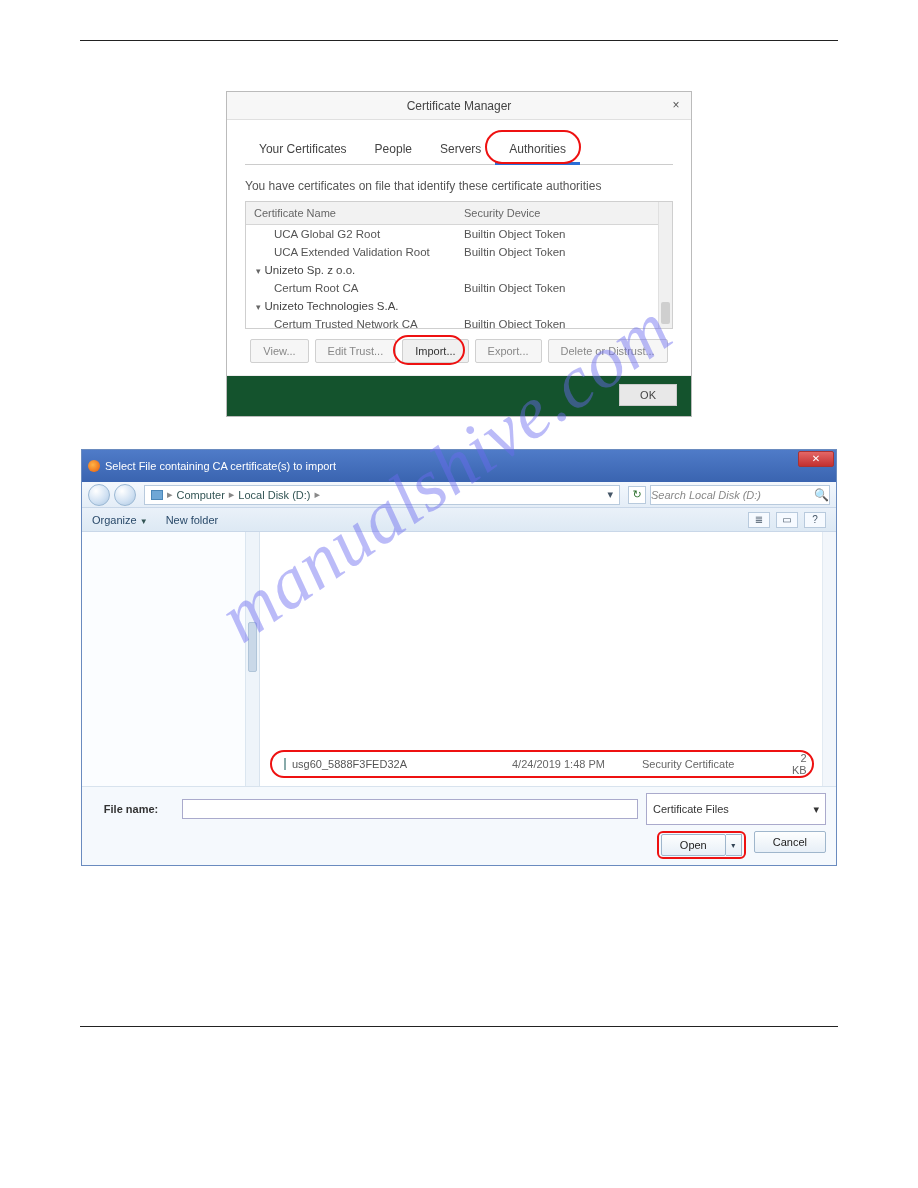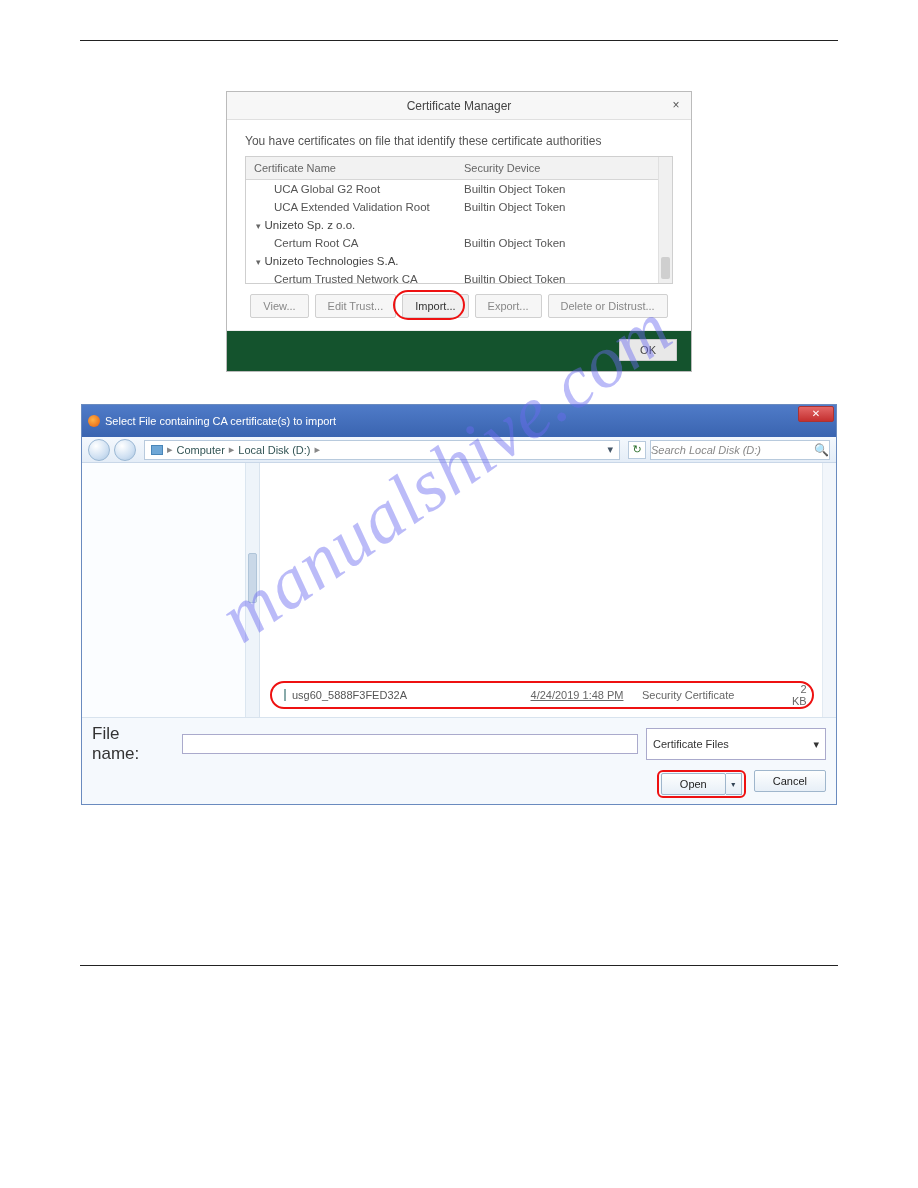--- a/index.html
+++ b/index.html
@@ -274,30 +274,30 @@
     align-items: center;
     padding: 0 12px;
     font-size: 11px;
     color: #555;
   }
   .fo-filelist .file-icon {
     width: 14px; height: 12px; border: 1px solid #8aa; background: #eef8f8; margin-right: 6px;
   }
   .fo-filelist .col { }
   .fo-filelist .col-fname { flex: 0 0 220px; }
-  .fo-filelist .col-date { flex: 0 0 130px; text-align: center; color: #666; text-decoration: underline; }
+  .fo-filelist .col-date { flex: 0 0 130px; text-align: left; color: #666; }
   .fo-filelist .col-type { flex: 0 0 150px; color: #666; }
   .fo-filelist .col-size { flex: 1; text-align: right; color: #666; }
   .fo-bottom {
     border-top: 1px solid #d8e3ee;
     padding: 6px 10px;
     background: #f5f9fd;
   }
   .fo-row { display: flex; align-items: center; gap: 8px; margin-bottom: 6px; }
-  .fo-label { width: 82px; text-align: left; font-size: 17px; color: #333; padding-right: 4px; }
+  .fo-label { width: 82px; text-align: center; font-size: 11px; color: #333; padding-right: 4px; font-weight: bold; }
   .fo-fname {
     flex: 1; height: 20px; border: 1px solid #aac; background: #fff;
   }
   .fo-filter {
     width: 180px; height: 32px; border: 1px solid #aac; background: #fff;
     font-size: 11px; color: #333; padding: 0 6px; display: flex; align-items: center; justify-content: space-between;
   }
   .fo-btns { display: flex; justify-content: flex-end; gap: 8px; position: relative; }
   .fo-btn {
     height: 22px; padding: 0 18px; font-size: 11px;
@@ -321,20 +321,27 @@
   <div class="hr-top"></div>
 
   <div class="watermark">manualshive.com</div>
 
   <div class="cm-dialog">
     <div class="cm-titlebar">
       <span>Certificate Manager</span>
       <span class="cm-close">×</span>
     </div>
     <div class="cm-body">
+      <div class="cm-tabs">
+        <div class="cm-tab">Your Certificates</div>
+        <div class="cm-tab">People</div>
+        <div class="cm-tab">Servers</div>
+        <div class="cm-tab active">Authorities</div>
+        <div class="highlight-oval" style="left:240px; top:-4px; width:96px; height:34px;"></div>
+      </div>
       <div class="cm-desc">You have certificates on file that identify these certificate authorities</div>
 
       <div class="cm-table">
         <div class="cm-thead">
           <div class="col-name">Certificate Name</div>
           <div class="col-dev">Security Device</div>
         </div>
         <div class="cm-rows" id="cm-rows">
             <div class="cm-row">
               <div class="col-name leaf"><span>UCA Global G2 Root</span></div>
@@ -404,20 +411,32 @@
         <span class="sep">▸</span>
         <span style="margin-left:auto;color:#456;">▾</span>
       </div>
       <div class="fo-refresh">↻</div>
       <div class="fo-search">
         <span>Search Local Disk (D:)</span>
         <span class="mag">🔍</span>
       </div>
     </div>
 
+    <div class="fo-toolbar">
+      <span>
+        <span>Organize</span>
+        <span class="tri">▼</span>
+      </span>
+      <span>New folder</span>
+      <div class="fo-toolbar-right">
+        <div class="view-btn">≣</div>
+        <div class="view-btn">▭</div>
+        <div class="view-btn">?</div>
+      </div>
+    </div>
 
     <div class="fo-content">
       <div class="fo-sidebar">
         <div class="vscroll">
             <div class="vthumb"></div>
           </div>
       </div>
       <div class="fo-main">
         <div class="vscroll2"></div>
         <div class="fo-filelist">

